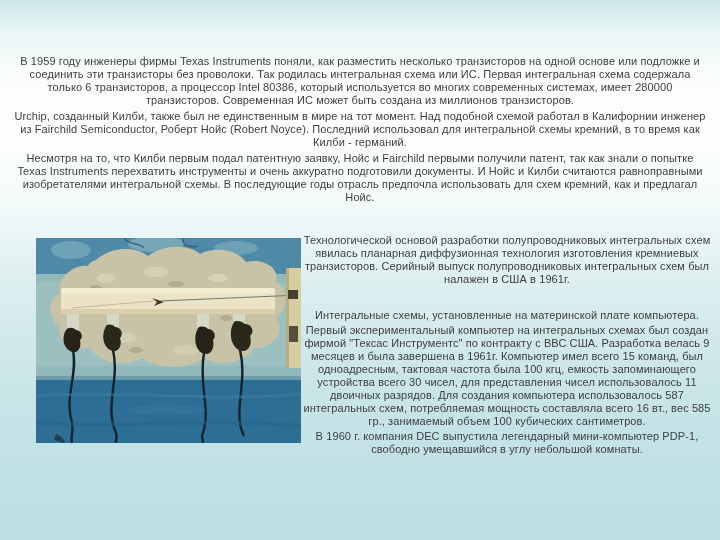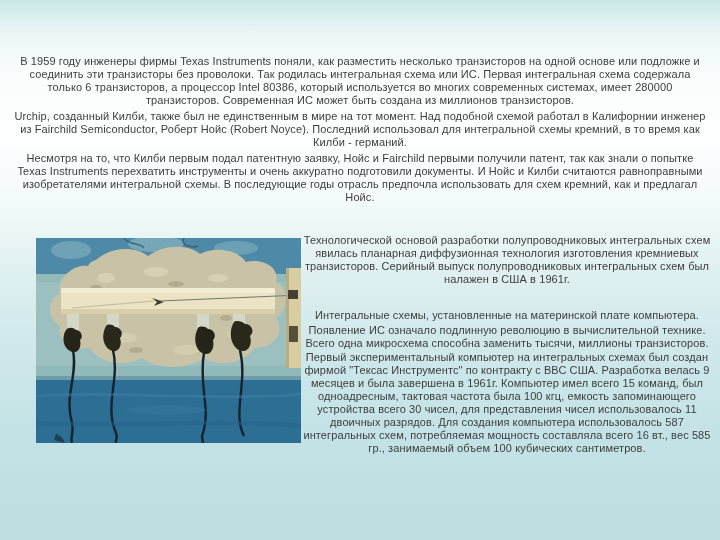--- a/index.html
+++ b/index.html
@@ -123,17 +123,17 @@
       <path d="M0,158 C70,152 190,164 265,156" stroke="#3f7fa4" stroke-width="3" fill="none" opacity="0.5"></path>
       <path d="M0,185 C80,190 180,180 265,188" stroke="#25618a" stroke-width="4" fill="none" opacity="0.5"></path>
       <ellipse cx="130" cy="172" rx="40" ry="5" fill="#3a7aa0" opacity="0.4"></ellipse>
       <path d="M20,196 c6,2 10,8 8,9 l-10,-3 z" fill="#1c3442" opacity="0.8"></path>
     </svg>
   </div>
 
   <div class="right-col">
     <p class="para rp1">Технологической основой разработки полупроводниковых интегральных схем явилась планарная диффузионная технология изготовления кремниевых транзисторов. Серийный выпуск полупроводниковых интегральных схем был налажен в США в 1961г.</p>
     <p class="para rp2">Интегральные схемы, установленные на материнской плате компьютера.</p>
-    <p class="para rp3">Появление ИС означало подлинную революцию в вычислительной технике. Всего одна микросхема способна заменить тысячи, миллионы транзисторов.</p>
     <p class="para rp4">Первый экспериментальный компьютер на интегральных схемах был создан фирмой "Тексас Инструментс" по контракту с ВВС США. Разработка велась 9 месяцев и была завершена в 1961г. Компьютер имел всего 15 команд, был одноадресным, тактовая частота была 100 кгц, емкость запоминающего устройства всего 30 чисел, для представления чисел использовалось 11 двоичных разрядов. Для создания компьютера использовалось 587 интегральных схем, потребляемая мощность составляла всего 16 вт., вес 585 гр., занимаемый объем 100 кубических сантиметров.</p>
+    <p class="para rp5">В 1960 г. компания DEC выпустила легендарный мини-компьютер PDP-1, свободно умещавшийся в углу небольшой комнаты.</p>
   </div>
 
 </div>
 
 </body></html>

